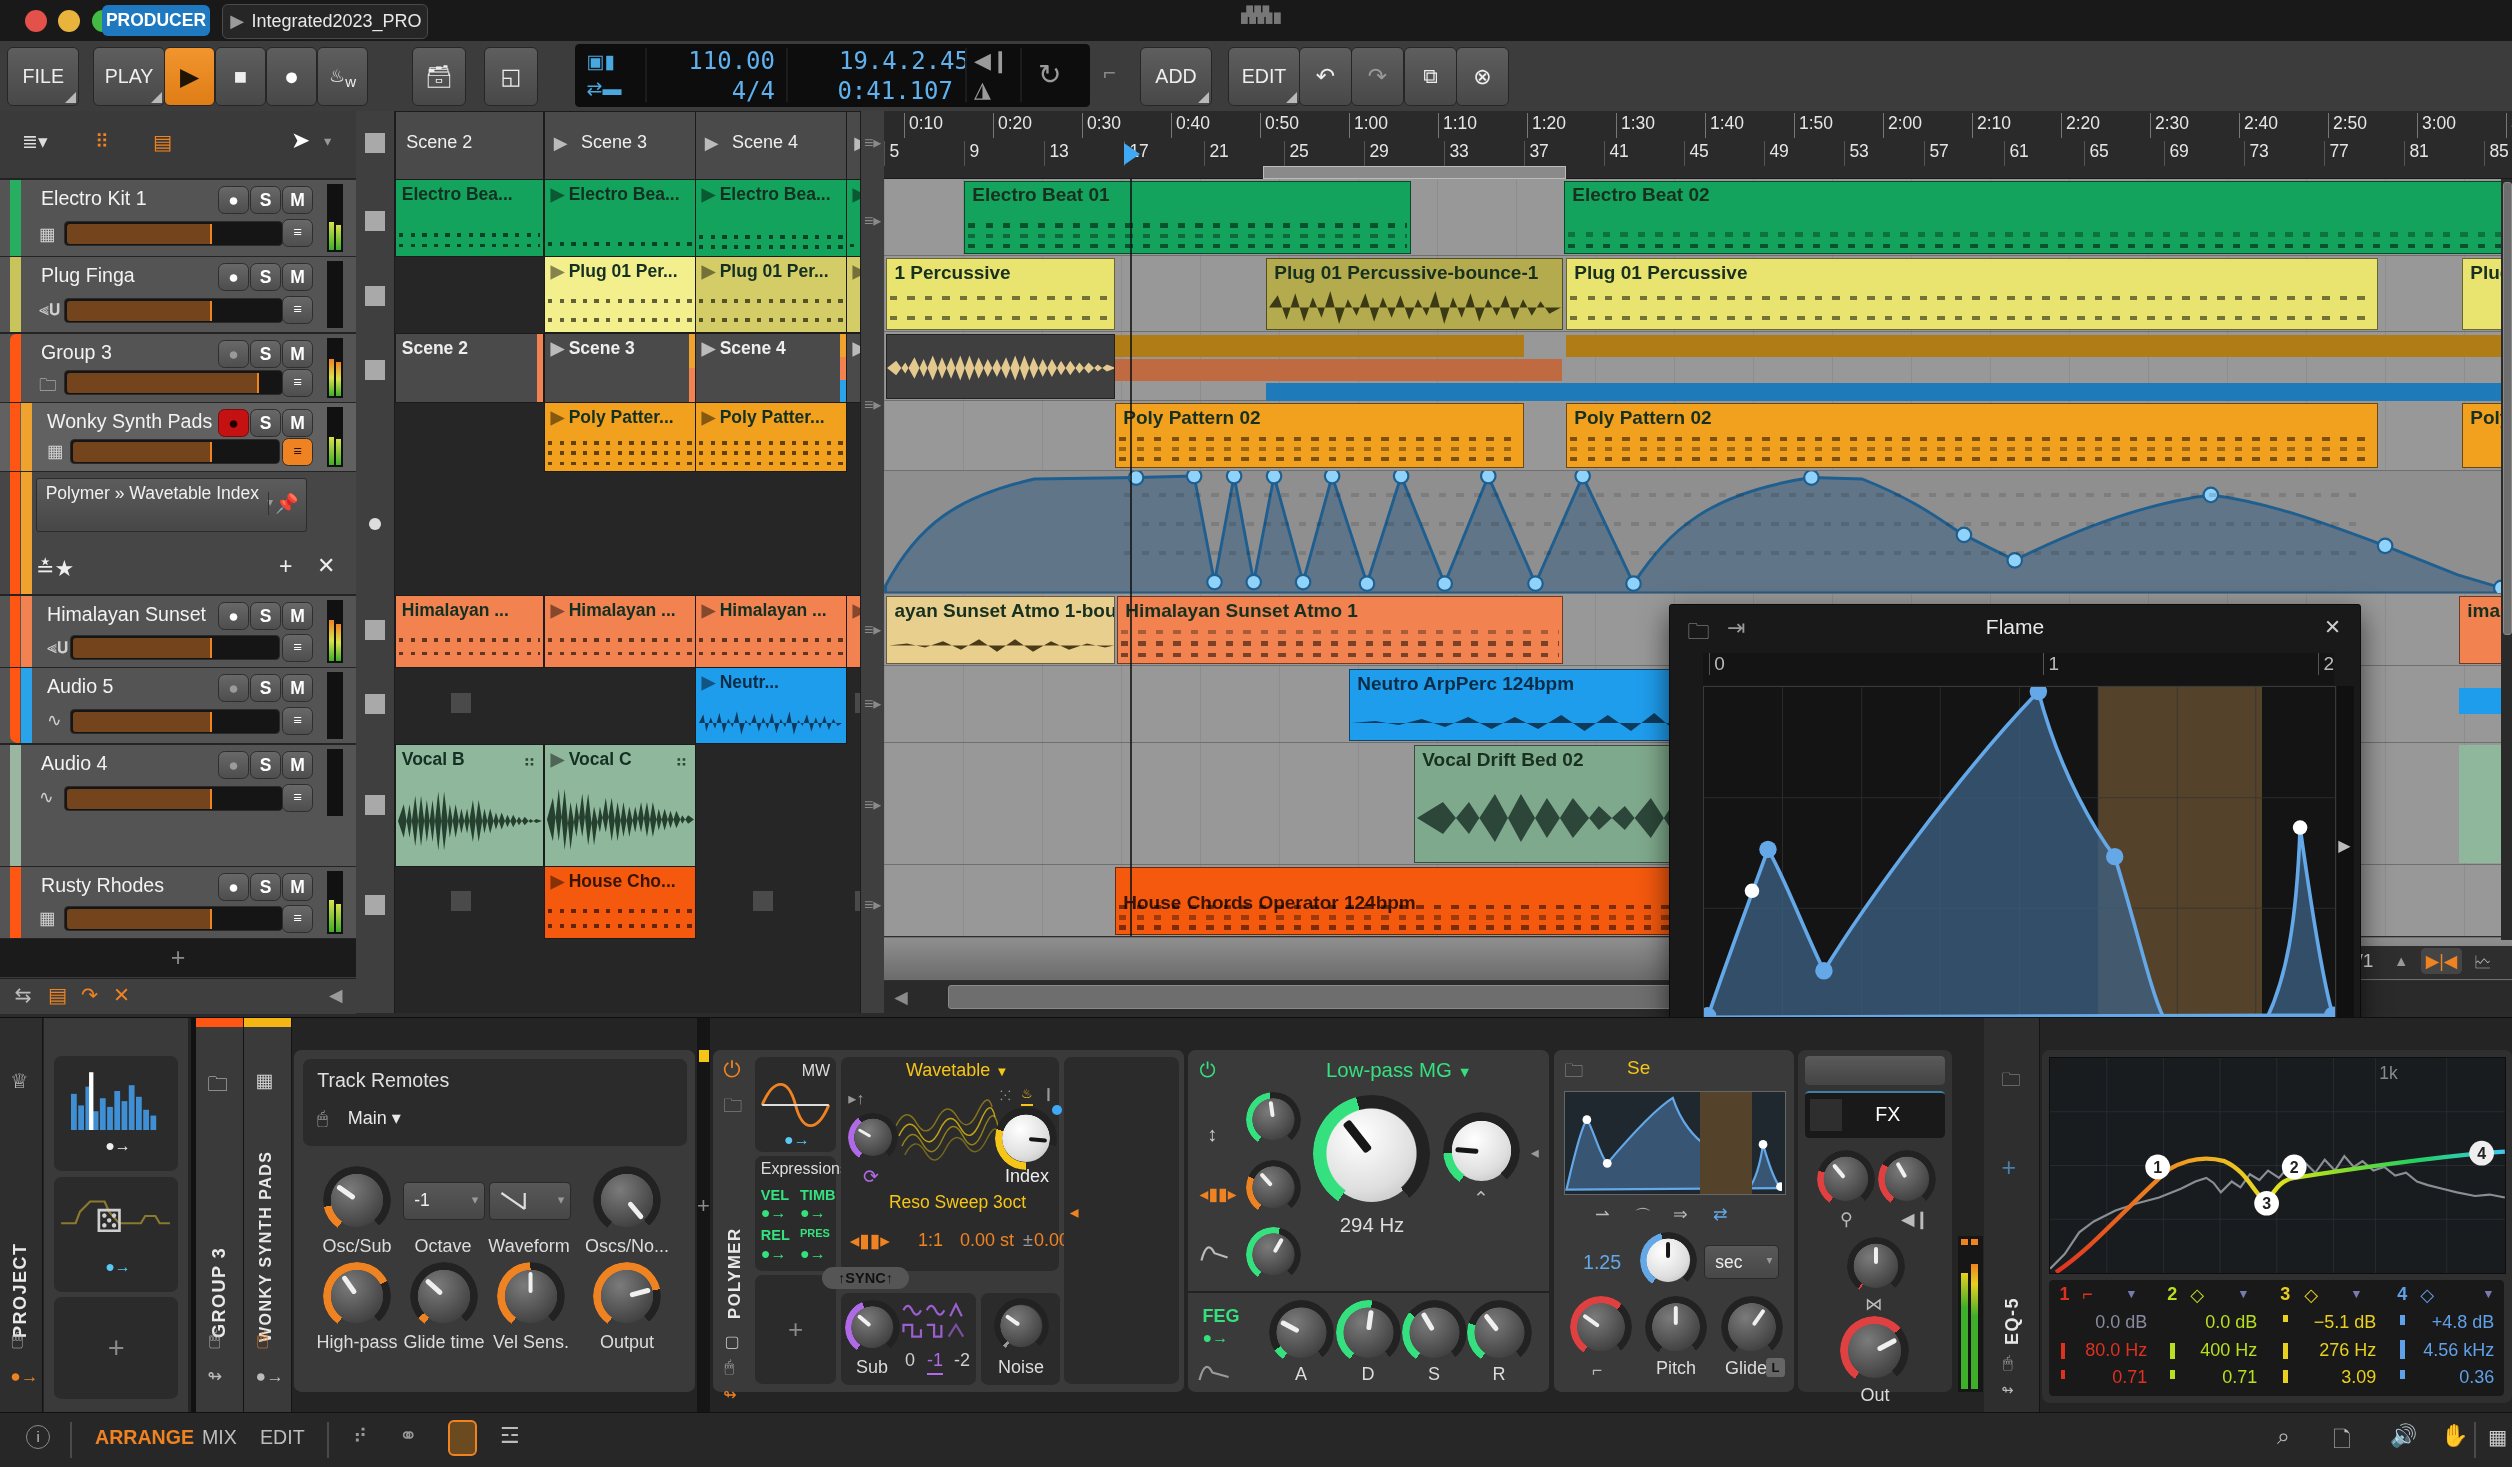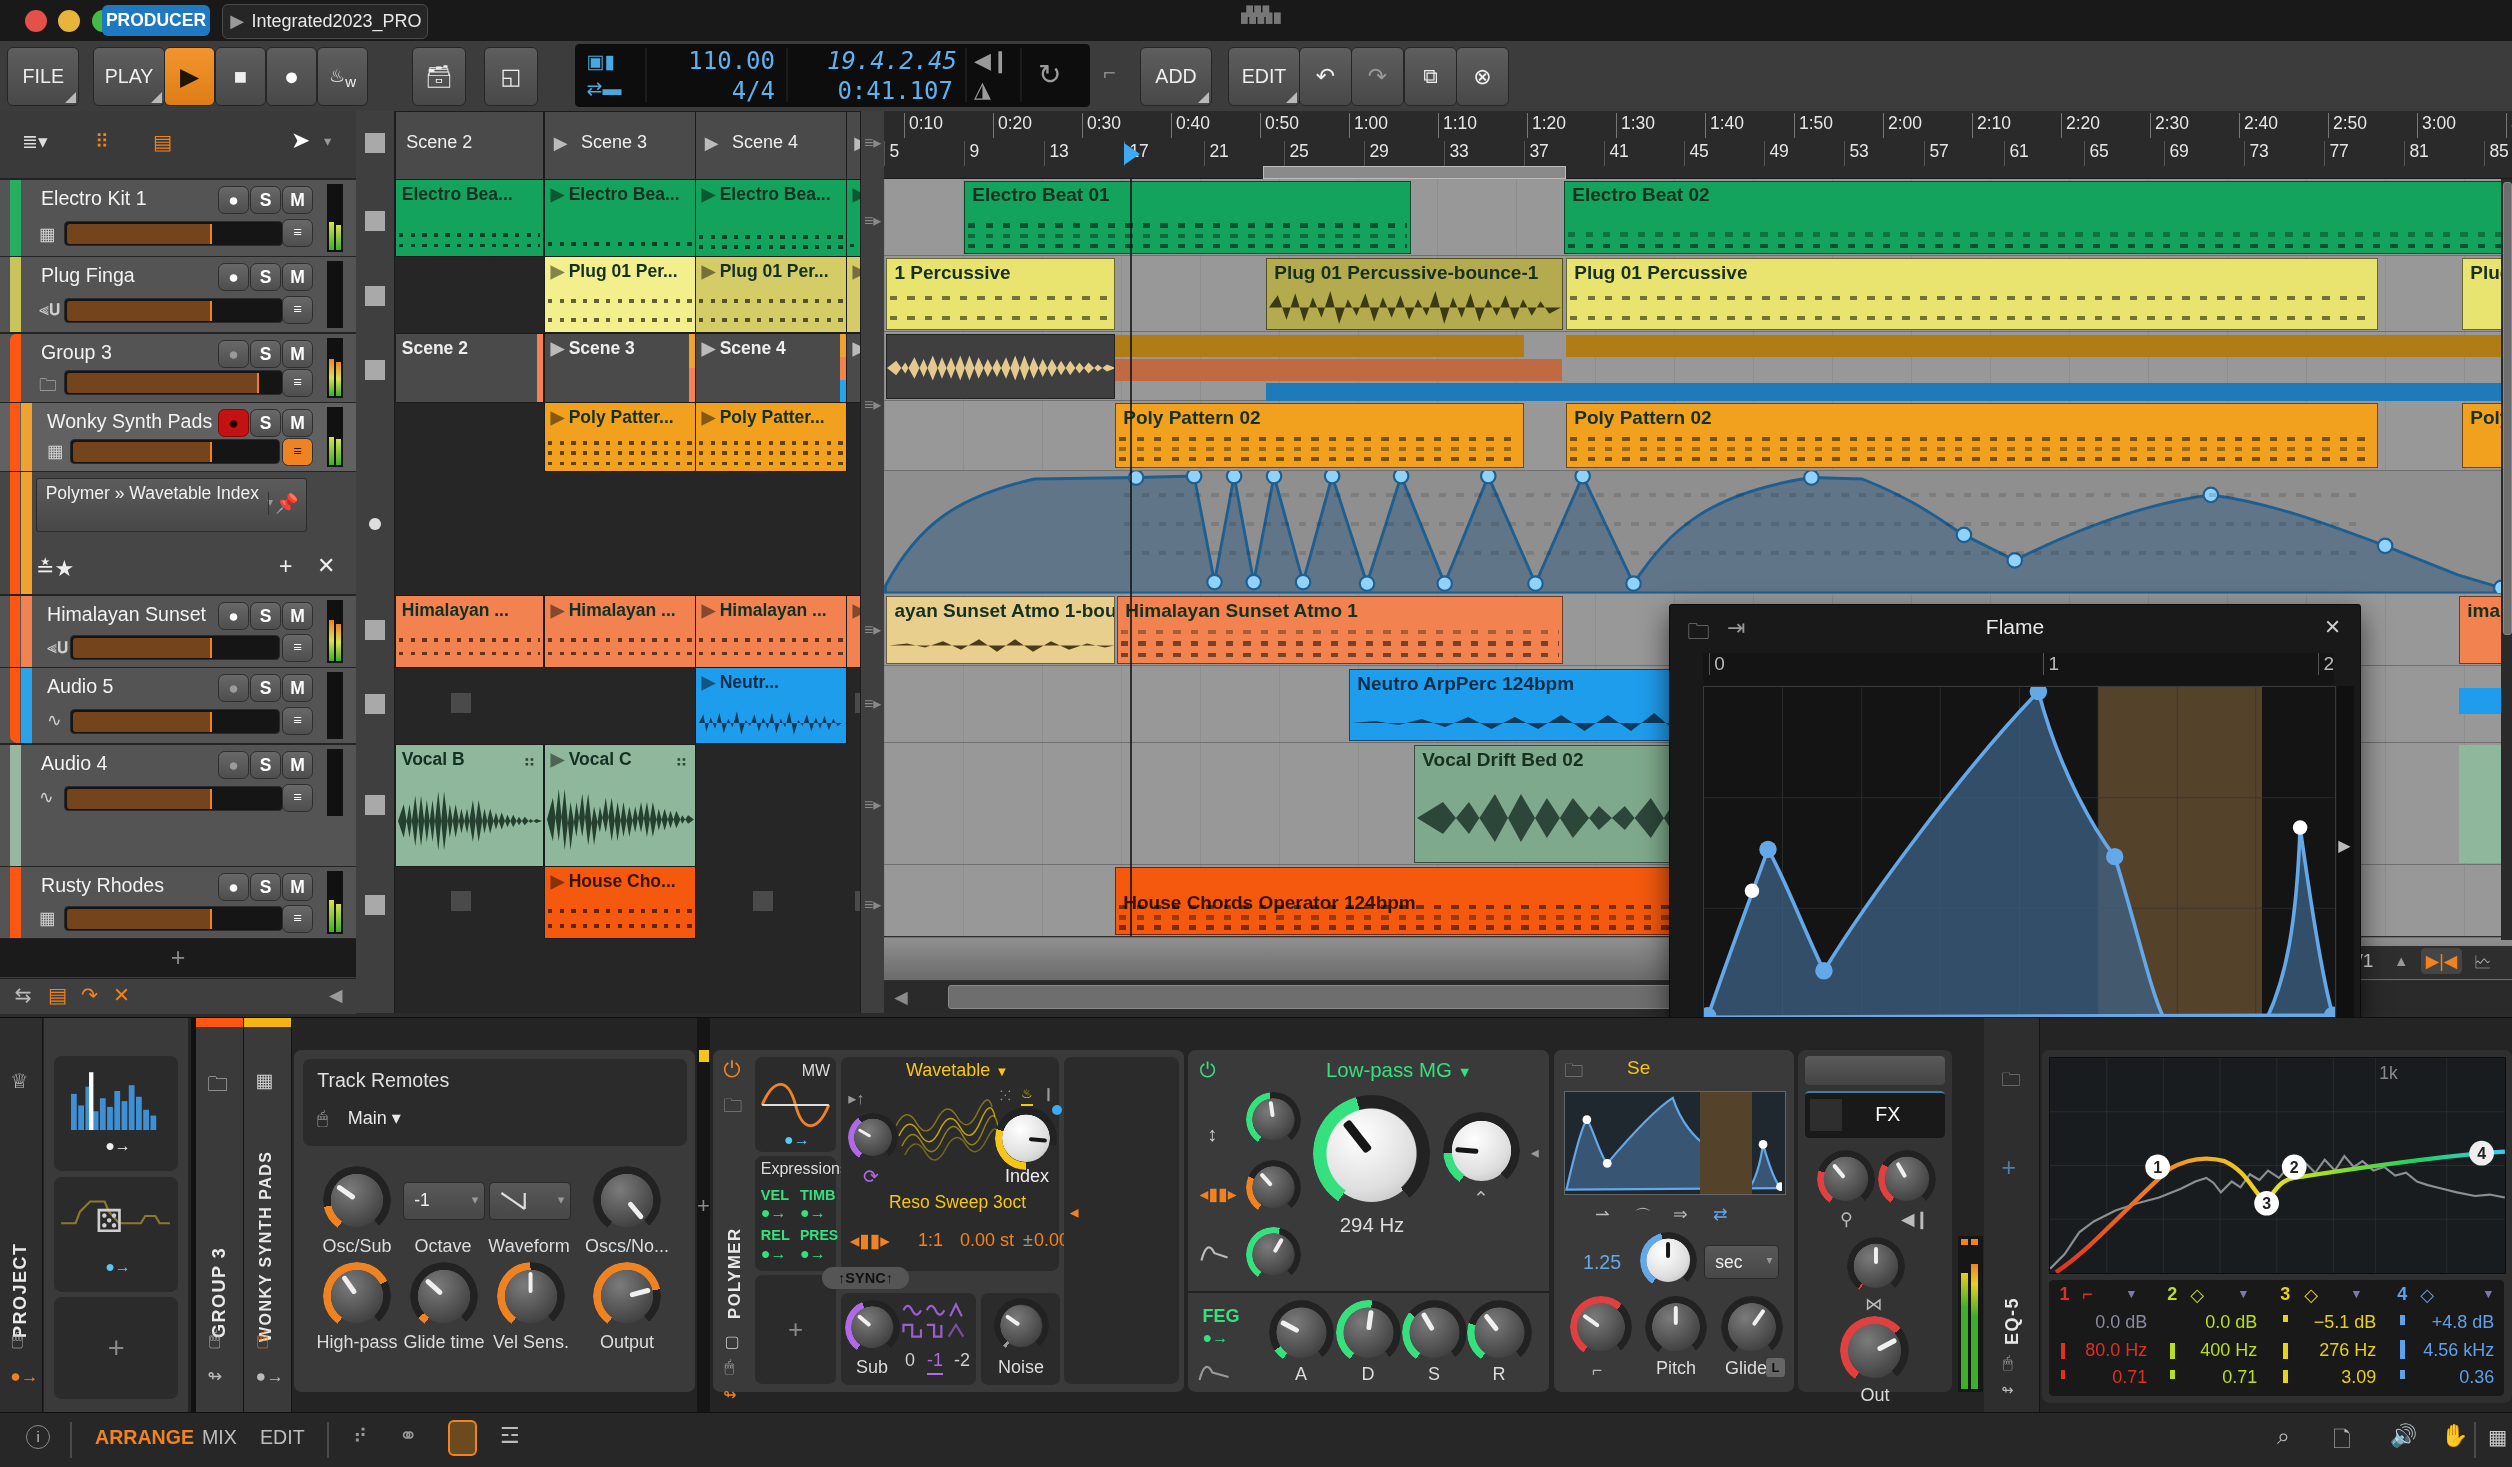--- a/index.html
+++ b/index.html
@@ -116,21 +116,21 @@
       </div>
     <div class="tbtn" style="left:484px;width:52px;">
         <div class="lbl" style="font-size:22px;">◱</div>
       </div>
 
     <div class="transport">
       <span class="ticon" style="left:11.6px;top:5.8px;color:#4aa8e0;font-size:19px;">▣▮</span>
       <span class="ticon" style="left:11.6px;top:33px;color:#4aa8e0;font-size:19px;">⇄▬</span>
       <span class="tnum" style="left:80px;top:3.6px;width:120px;">110.00</span>
       <span class="tnum" style="left:80px;top:33px;width:120px;">4/4</span>
-      <span class="tnum" style="left:222px;top:3.6px;width:160px;font-style:italic;">19.4.2.45</span>
+      <span class="tnum" style="left:234px;top:3.6px;width:160px;">19.4.2.45</span>
       <span class="tnum" style="left:218px;top:33px;width:160px;">0:41.107</span>
       <div class="vline" style="left:70px;top:4.4px;height:54px;"></div>
       <div class="vline" style="left:211px;top:4.4px;height:54px;"></div>
       <div class="vline" style="left:390px;top:4.4px;height:54px;"></div>
       <span class="ticon" style="left:399px;top:4.4px;">◀❙</span>
       <span class="ticon" style="left:399px;top:33px;">◮</span>
       <div class="vline" style="left:445px;top:4.4px;height:54px;"></div>
       <span class="ticon" style="left:463px;top:14.5px;font-size:28px;">↻</span>
     </div>
 
@@ -840,21 +840,21 @@
         <span class="abs modarrow" style="left:29px;bottom:2.9px;">●→</span>
       </div>
 
       <div class="panel dark" style="left:42px;top:106px;width:81px;height:115px;">
         <span class="abs" style="left:5.8px;top:4.4px;color:#ddd;font-size:16px;">Expressions</span>
         <span class="abs" style="left:5.8px;top:31px;color:#35e07e;font-size:14.5px;font-weight:bold;">VEL</span>
         <span class="abs" style="left:45px;top:31px;color:#35e07e;font-size:14.5px;font-weight:bold;">TIMB</span>
         <span class="abs greenarrow" style="left:5.8px;top:48px;">●→</span>
         <span class="abs greenarrow" style="left:45px;top:48px;">●→</span>
         <span class="abs" style="left:5.8px;top:71px;color:#35e07e;font-size:14.5px;font-weight:bold;">REL</span>
-        <span class="abs" style="left:45px;top:71px;color:#35e07e;font-size:14px;font-weight:bold;">PRES</span>
+        <span class="abs" style="left:45px;top:71px;color:#35e07e;font-size:11px;font-weight:bold;">PRES</span>
         <span class="abs greenarrow" style="left:5.8px;top:89px;">●→</span>
         <span class="abs greenarrow" style="left:45px;top:89px;">●→</span>
       </div>
       <div class="panel dark" style="left:42px;top:225px;width:81px;height:109px;text-align:center;color:#8a8a8a;font-size:26px;line-height:109px;">+</div>
 
       <div class="panel dark" style="left:128px;top:7.3px;width:218px;height:214px;">
         <span class="abs" style="left:65px;top:2.9px;color:#f5c518;font-size:18px;"><span>Wavetable</span> <span style="font-size:13px;">▼</span></span>
         <span class="abs" style="right:7.3px;top:2.9px;color:#9a9a9a;font-size:14.5px;">𝊎▕</span>
         <span class="abs" style="left:7.3px;top:32px;color:#9a9a9a;font-size:16px;">▸↑</span>
         <svg width="102" height="80" style="position:absolute;left:55px;top:28px;" viewBox="0 0 140 110">

